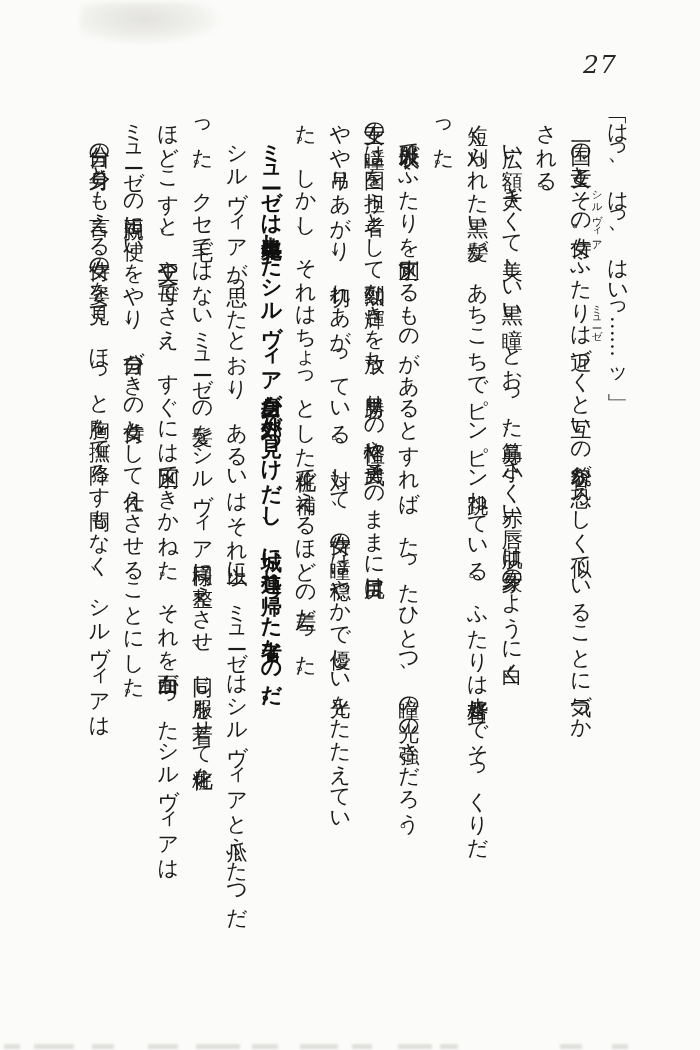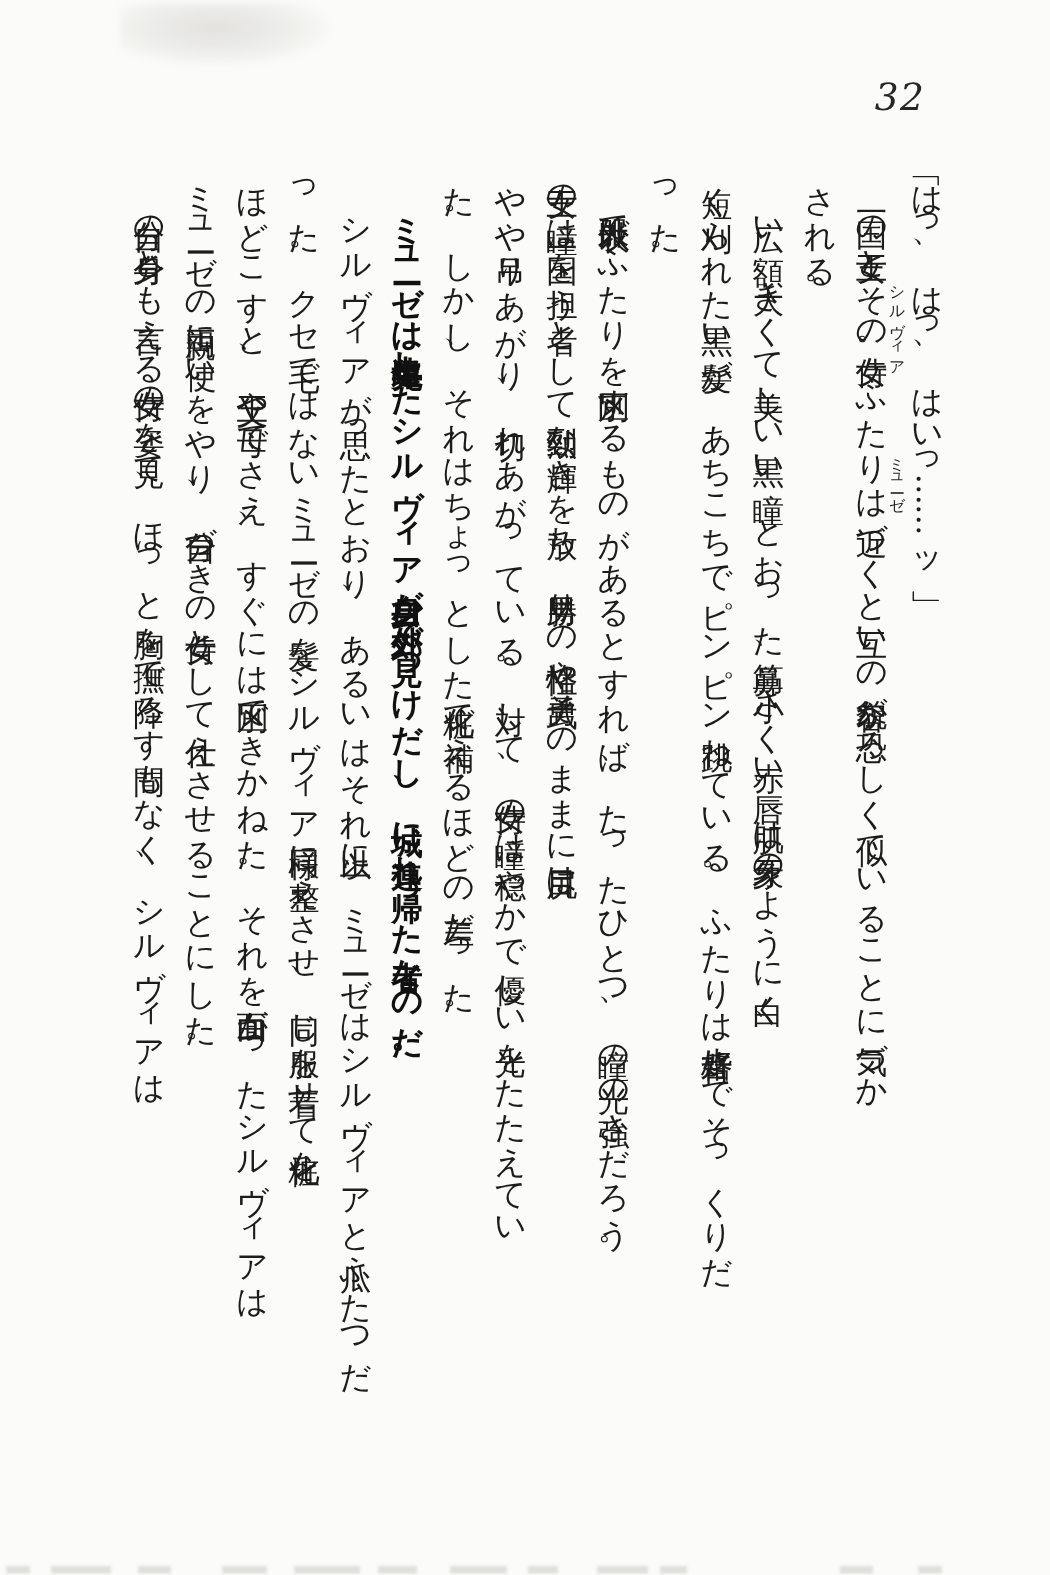--- a/index.html
+++ b/index.html
@@ -75,21 +75,21 @@
     color: #242424;
     white-space: nowrap;
   }
 </style>
 </head>
 <body>
 
 <div class="page">
   <div class="scan-line-top"></div>
   <div class="smudge-topleft"></div>
-  <div class="page-number">32</div>
+  <div class="page-number">27</div>
   <div class="text-area" id="text-area">
       <div class="col" style="left: 607px; top: 110px;">「はっ、はっ、はいっ……ッ」</div>
       <div class="col" style="left: 570px; top: 130.5px;">一国の王女とその侍女。ふたりは近づくと互いの容貌が恐ろしく似ていることに気づか</div>
       <div class="col" style="left: 535.6px; top: 110px;">される。</div>
       <div class="col" style="left: 501.2px; top: 130.5px;">広い額、大きくて美しい黒い瞳、とおった鼻筋、小さく赤い唇。肌は象牙のように白く、</div>
       <div class="col" style="left: 466.8px; top: 110px;">短く刈られた黒い髪が、あちこちでピンピン跳ねている。ふたりは背格好までそっくりだ</div>
       <div class="col" style="left: 432.4px; top: 110px;">った。</div>
       <div class="col" style="left: 398px; top: 130.5px;">衣服以外でふたりを区別するものがあるとすれば、たったひとつ、瞳の光の強さだろう。</div>
       <div class="col" style="left: 363.6px; top: 110px;">王女の瞳は一国を担う者として勁烈な輝きを放ち、男勝りの性格や武勇そのままに目尻は</div>
       <div class="col" style="left: 329.2px; top: 110px;">やや吊りあがり、切れあがっている。対して、侍女の瞳は穏やかで優しい光をたたえてい</div>

